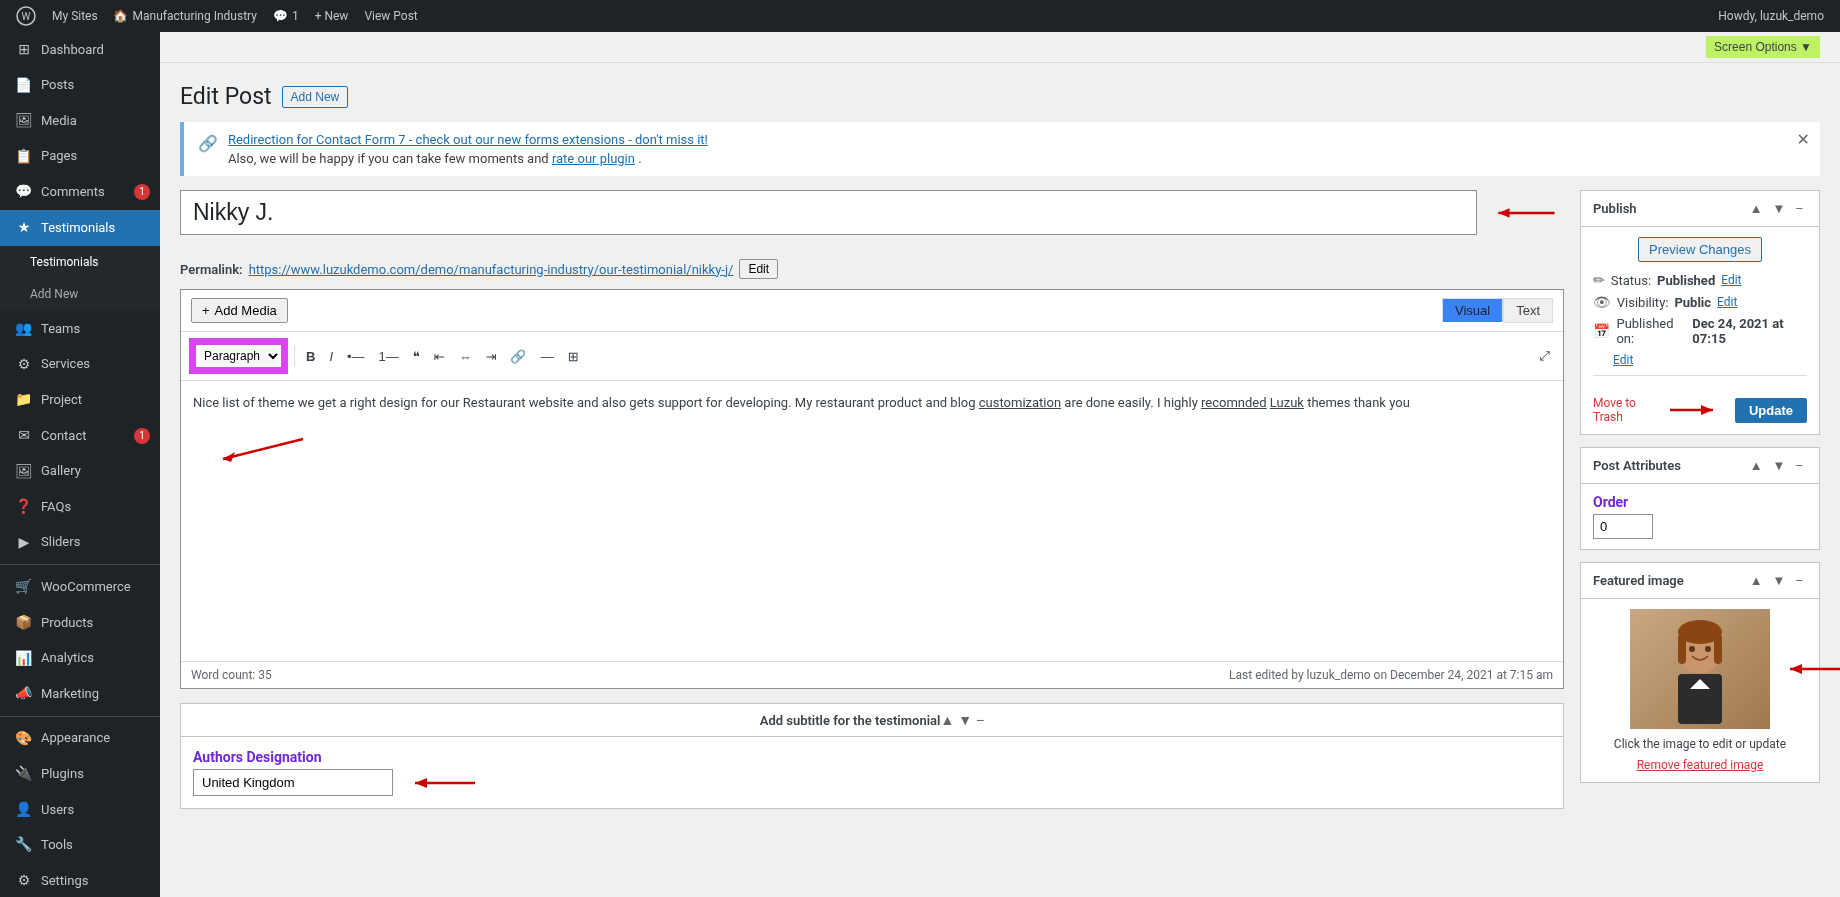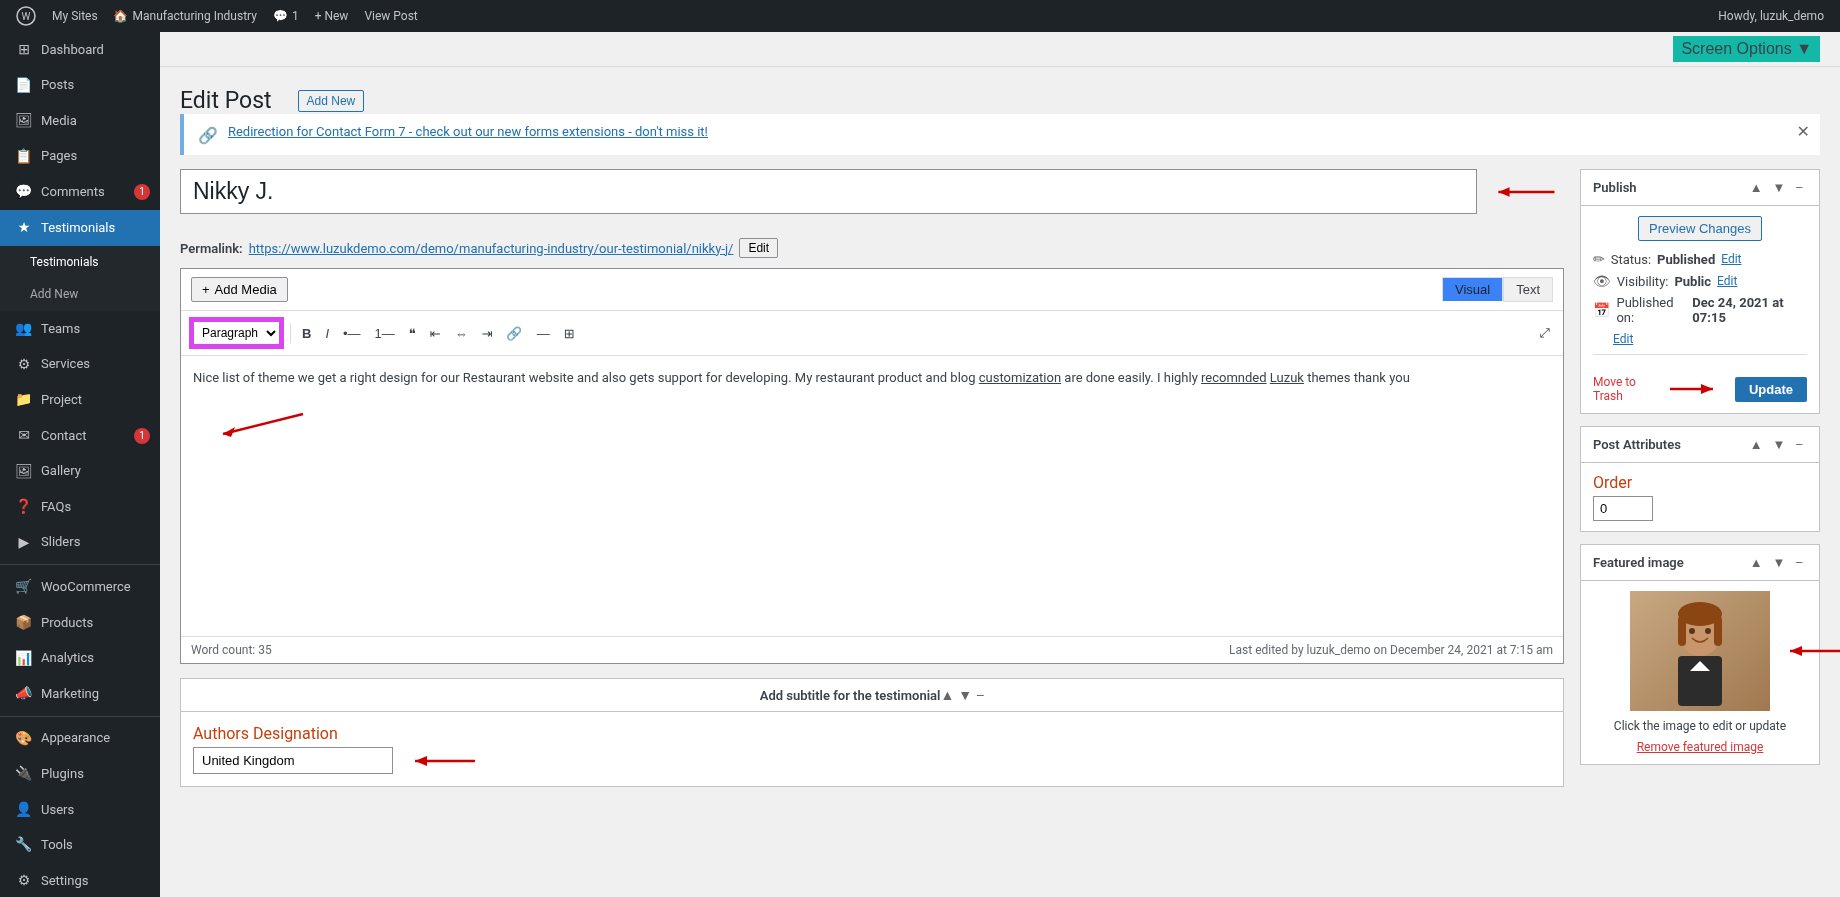--- a/index.html
+++ b/index.html
@@ -64,27 +64,27 @@
 
     
     .screen-options-bar {
       background: #f0f0f1;
       display: flex;
       justify-content: flex-end;
       padding: 4px 20px;
       border-bottom: 1px solid #dcdcde;
     }
     .screen-options-btn {
-      background: #14b8a6; border: none; cursor: pointer;
-      font-size: 16px; color: #3c434a; padding: 4px 8px;
+      background: #bef264; border: none; cursor: pointer;
+      font-size: 12px; color: #3c434a; padding: 4px 8px;
       display: flex; align-items: center; gap: 4px;
     }
 
     
-    .page-title-wrap { display: flex; align-items: center; gap: 26px; padding-top: 10px; }
+    .page-title-wrap { display: flex; align-items: center; gap: 10px; margin-bottom: 12px; padding-top: 10px; }
     .page-title { font-size: 23px; font-weight: 400; color: #1d2327; }
     .add-new-btn {
       background: #f0f0f1; border: 1px solid #2271b1; color: #2271b1;
       padding: 3px 8px; font-size: 12px; cursor: pointer; border-radius: 2px;
     }
 
     
     .notice {
       background: #fff; border-left: 4px solid #72aee6;
       padding: 10px 14px; margin-bottom: 14px;
@@ -130,42 +130,42 @@
       border: 1px solid #dcdcde; background: #f0f0f1; color: #3c434a;
     }
     .editor-tab.active { background: #3b82f6; border-bottom-color: #fff; color: #1d2327; }
     .toolbar-row { padding: 6px 8px; border-bottom: 1px solid #dcdcde; display: flex; align-items: center; gap: 4px; flex-wrap: wrap; }
     .toolbar-btn {
       background: transparent; border: none; cursor: pointer; padding: 3px 5px;
       font-size: 13px; color: #3c434a; border-radius: 2px;
     }
     .toolbar-btn.bold { font-weight: 700; }
     .toolbar-btn.italic { font-style: italic; }
-    .toolbar-select { border: 5px solid #d946ef; padding: 3px 4px; font-size: 12px; background: #fff; }
+    .toolbar-select { border: 7px solid #d946ef; padding: 3px 4px; font-size: 12px; background: #fff; }
     .toolbar-divider { width: 1px; height: 20px; background: #dcdcde; margin: 0 2px; }
     .expand-btn { margin-left: auto; }
     .editor-body { min-height: 280px; padding: 12px; font-size: 13px; line-height: 1.6; background: #fff; }
     .editor-body .underline { text-decoration: underline; }
     .editor-statusbar {
       border-top: 1px solid #dcdcde; padding: 6px 10px;
       display: flex; justify-content: space-between; align-items: center;
       font-size: 12px; color: #646970;
     }
 
     
     .meta-box { background: #fff; border: 1px solid #c3c4c7; margin-top: 14px; }
     .meta-box-header {
       padding: 8px 12px; border-bottom: 1px solid #c3c4c7;
       display: flex; align-items: center; justify-content: center;
       font-weight: 600; font-size: 13px;
     }
     .meta-box-controls { display: flex; gap: 4px; }
     .meta-box-ctrl-btn { background: none; border: none; cursor: pointer; font-size: 14px; color: #666; }
     .meta-box-body { padding: 12px; }
-    .field-label { font-size: 16px; font-weight: 400; color: #c2410c; margin-bottom: 4px; }
+    .field-label { font-size: 14px; font-weight: 700; color: #6d28d9; margin-bottom: 4px; }
     .field-input {
       border: 1px solid #8c8f94; padding: 5px 8px; font-size: 13px;
       width: 200px; background: #fff;
     }
 
     
     .sidebar-panel { background: #fff; border: 1px solid #c3c4c7; margin-bottom: 12px; }
     .sidebar-panel-header {
       padding: 8px 12px; display: flex; align-items: center; justify-content: space-between;
       font-weight: 600; font-size: 13px; border-bottom: 1px solid #c3c4c7;
@@ -405,20 +405,25 @@
       <div class="page-title-wrap">
         <h1 class="page-title">Edit Post</h1>
         <button class="add-new-btn">Add New</button>
       </div>
 
       <div class="notice">
         <span class="notice-icon">🔗</span>
         <div>
           <div>
             <a href="#">Redirection for Contact Form 7 - check out our new forms extensions - don't miss it!</a>
+          </div>
+          <div class="notice-line2">
+            <span>Also, we will be happy if you can take few moments and</span>
+            <a href="#">rate our plugin</a>
+            <span>.</span>
           </div>
         </div>
         <button class="notice-close">✕</button>
       </div>
 
       <div class="edit-layout">
 
         <div class="edit-main">
 
           <div class="post-title-wrap">

